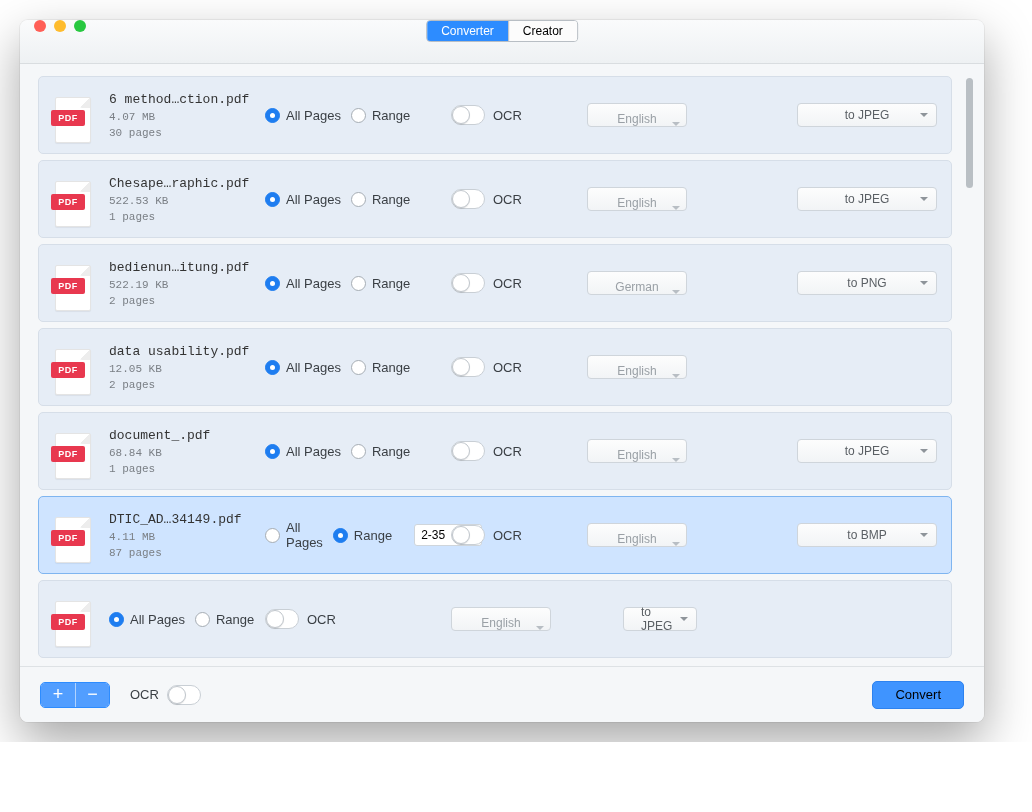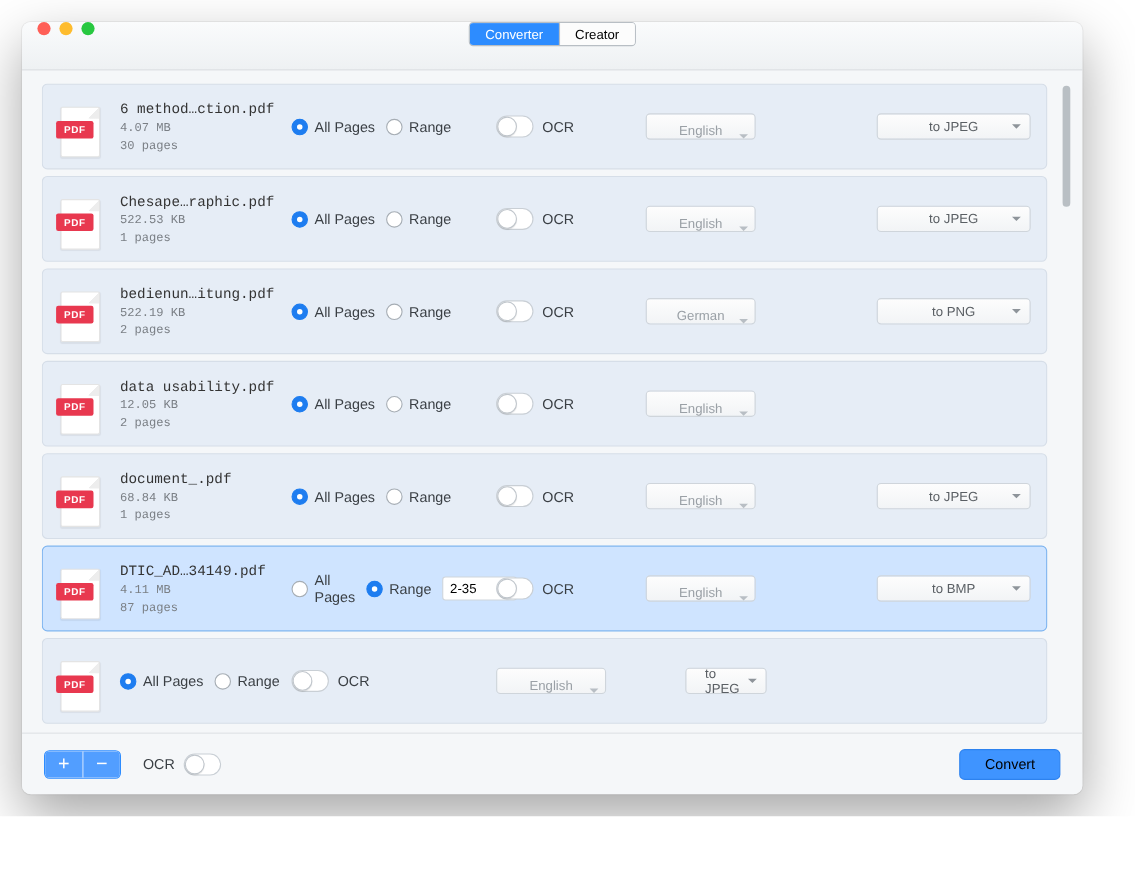--- a/index.html
+++ b/index.html
@@ -169,21 +169,21 @@
   }
   .radio-label { font-size: 13px; color: #3a3f44; }
   .range-input {
     width: 68px;
     height: 22px;
     border: 1px solid #cfd5db;
     border-radius: 3px;
     padding: 0 6px;
     font-size: 12px;
     background: #fff;
-    margin-left: 4px;
+    margin-left: 16px;
   }
 
   .ocr-col { display: flex; align-items: center; gap: 8px; }
   .toggle {
     width: 34px; height: 20px;
     background: #fff;
     border: 1px solid #c9cfd5;
     border-radius: 10px;
     position: relative;
     flex-shrink: 0;

